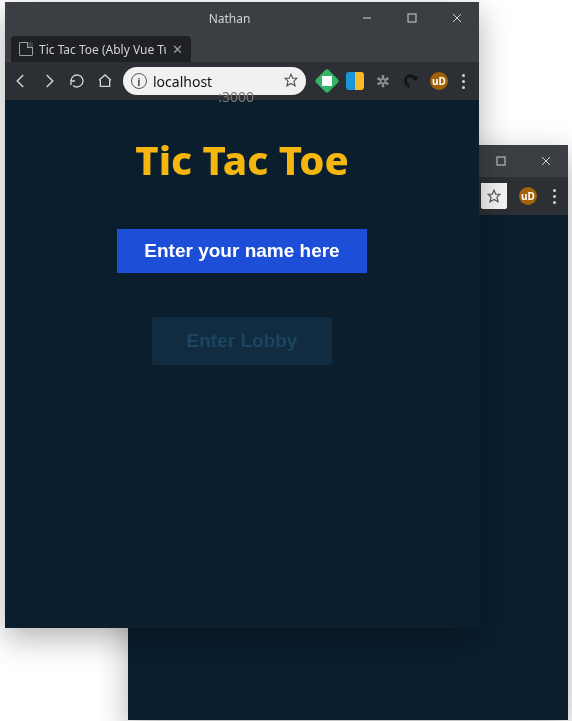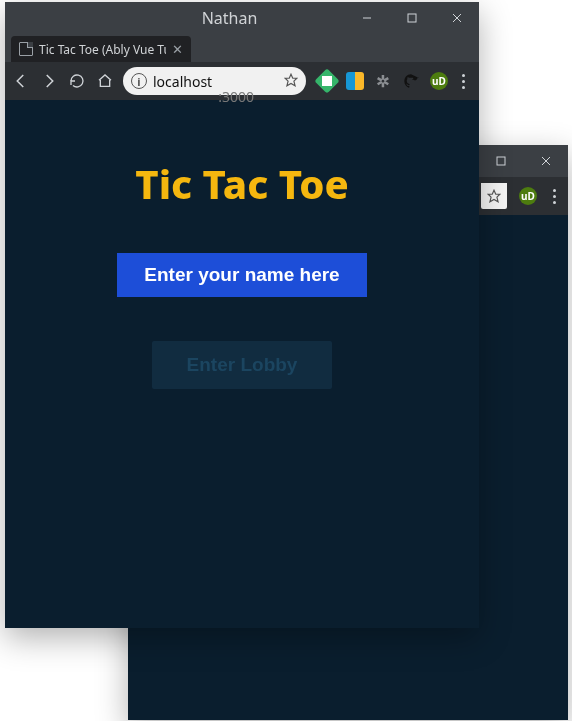--- a/index.html
+++ b/index.html
@@ -17,21 +17,21 @@
     position: absolute;
     background: #0a1e2e;
     box-shadow: 0 10px 30px rgba(0,0,0,0.3);
   }
   .titlebar {
     height: 32px;
     background: #3b3f44;
     display: flex;
     align-items: center;
     color: #d0d3d6;
-    font-size: 16px;
+    font-size: 12px;
   }
   .titlebar .title {
     flex: 1;
     text-align: center;
     padding-left: 110px; 
   }
   .win-controls {
     display: flex;
     height: 100%;
   }
@@ -125,32 +125,32 @@
   .omnibox .url-host { color: #111; }
   .omnibox .url-rest { color: #777; margin-top: 30px; }
   .star-ico { margin-left: auto; color: #555; font-size: 14px; }
   .ext-icons { display: flex; align-items: center; gap: 10px; padding: 0 4px; }
   .ext-ico { width: 18px; height: 18px; display: flex; align-items: center; justify-content: center; border-radius: 3px; font-size: 10px; font-weight: bold; }
   .ext-diamond { transform: rotate(45deg); background: #35b56a; }
   .ext-diamond span { transform: rotate(-45deg); width: 10px; height: 10px; background: #fff; display: block; }
   .ext-square { background: linear-gradient(90deg,#1797d5 50%,#fbb829 50%); }
   .ext-gear { color: #8b8e92; font-size: 16px; }
   .ext-cat { color: #111; font-size: 16px; }
-  .ext-ublock { background: #4d7c0f; color: #fff; border-radius: 50%; font-size: 10px; }
+  .ext-ublock { background: #a16207; color: #fff; border-radius: 50%; font-size: 10px; }
   .kebab { display: flex; flex-direction: column; gap: 3px; padding: 0 4px; }
   .kebab span { width: 3px; height: 3px; background: #cfd3d7; border-radius: 50%; }
 
   
   .page {
     background: #0a1e2e;
     height: calc(100% - 32px - 28px - 38px);
     display: flex;
     flex-direction: column;
     align-items: center;
-    padding-top: 56px;
+    padding-top: 32px;
   }
   .page h1 {
     color: #f5b70f;
     font-size: 40px;
     font-weight: 800;
   }
   .name-input {
     margin-top: 42px;
     width: 250px;
     height: 44px;

